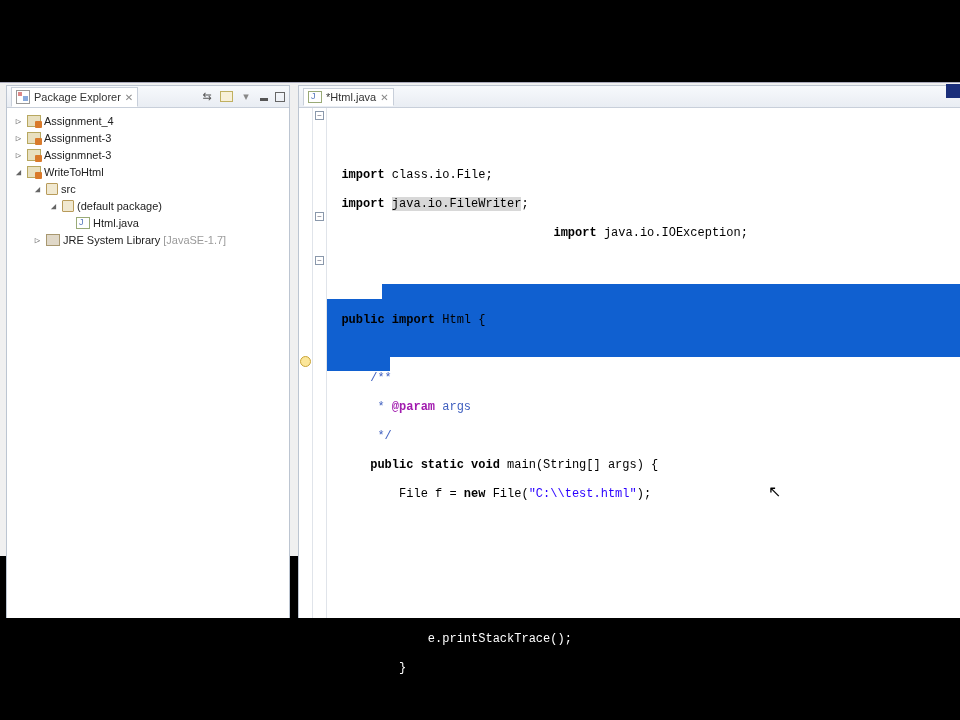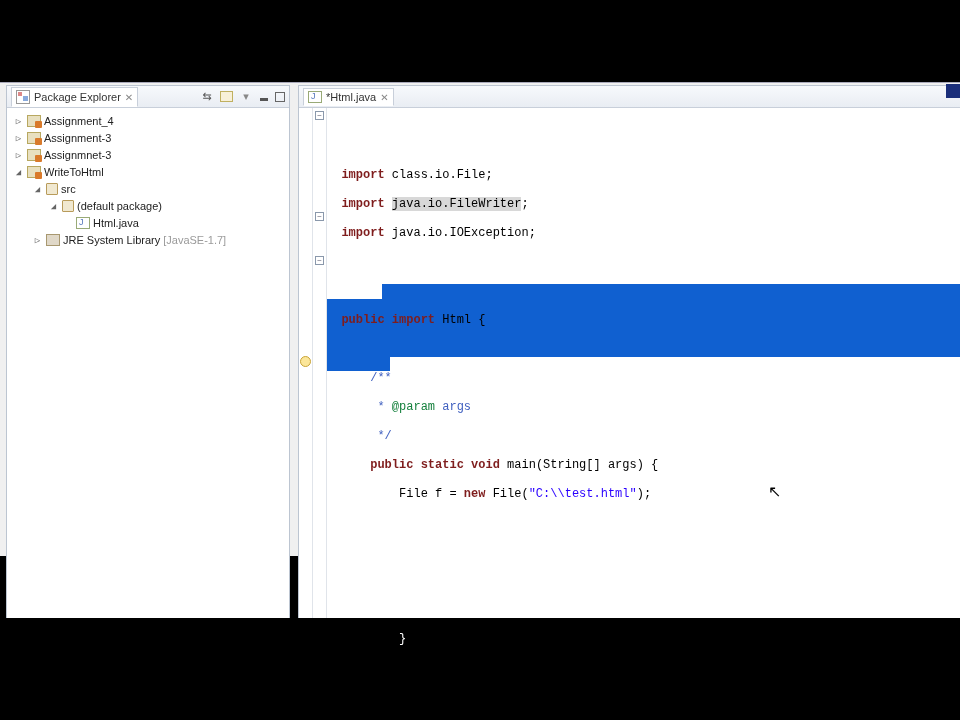--- a/index.html
+++ b/index.html
@@ -35,24 +35,24 @@
 .pe-icon::after{content:"";position:absolute;left:6px;top:5px;width:5px;height:5px;background:#8ad;}
 .link-icon{width:13px;height:11px;border:1px solid #c0b060;background:#f8f0d8;}
 .collapse-icon{font-size:11px;color:#555;}
 .javase { color: #9a9a9a; }
 .editor-body { flex:1; display:flex; position:relative; background:#fff; overflow:hidden;}
 .ruler { width:14px; background:#fff; border-right:1px solid #e0e4ea;}
 .fold-col { width:14px; background:#fff; border-right:1px solid #e0e4ea; position:relative;}
 .fold { position:absolute; left:2px; width:9px; height:9px; border:1px solid #8a98ab; background:#fff; font-size:8px; line-height:7px; text-align:center; color:#667; }
 .lb { position:absolute; left:1px; width:11px; height:11px; border-radius:50%; background:#fbe69a; border:1px solid #c9a437; font-size:8px; line-height:9px; text-align:center; color:#7a5; }
 .code { flex:1; font-family: Consolas, "Courier New", monospace; font-size: 12px; line-height: 14.5px; padding-top:2px; white-space: pre; color:#000; position:relative; }
-.kw { color:#7f1d1d; font-weight:bold; }
+.kw { color:#000000; font-weight:bold; }
 .str { color:#2a00ff; }
 .doc { color:#3f5fbf; }
-.doctag { color:#15803d; font-weight:normal; }
+.doctag { color:#a21caf; font-weight:bold; }
 .sel-block { position:absolute; background:#1060d0; }
 .sel-line { color:#fff; position:relative; z-index:2; padding-left:0; }
 .hl { background:#d8d8d8;text-align:center; }
 .caret { display:inline-block; width:1px; height:13px; background:#000; vertical-align:text-bottom; margin-left:1px;}
 .cursor-img { position:absolute; left:768px; top:400px; font-size:16px; z-index:50; pointer-events:none; color:#000;}
 .vmin{width:10px;height:10px;display:inline-block;position:relative;}
 .vmin::after{content:"";position:absolute;left:1px;right:1px;bottom:1px;height:1px;background:#555;border:1px solid #555;}
 .vmax{width:10px;height:10px;border:1px solid #666;}
 </style>
 </head>
@@ -144,34 +144,35 @@
             <div class="fold" style="top:3px">−</div>
             <div class="fold" style="top:104px">−</div>
             <div class="fold" style="top:148px">−</div>
           </div>
           <div class="code">
 <div class="sel-block" style="left:55px; top:176px; right:0; height:14.5px;"></div>
 <div class="sel-block" style="left:0; top:190.5px; right:0; height:58px;"></div>
 <div class="sel-block" style="left:0; top:248.5px; width:63px; height:14.5px;"></div>
 <div style="position:relative;z-index:2;">  <span class="kw">import</span><span> class.io.File;</span></div>
 <div style="position:relative;z-index:2;">  <span class="kw">import</span> <span class="hl">java.io.FileWriter</span><span>;</span></div>
-<div style="position:relative;z-index:2;">  <span class="kw">import</span><span> java.io.IOException;</span></div>
+<div style="position:relative;z-index:2;text-align:center;">  <span class="kw">import</span><span> java.io.IOException;</span></div>
 <div>&nbsp;</div>
 <div>&nbsp;</div>
 <div style="position:relative;z-index:2;">  <span class="kw">public</span> <span class="kw">import</span><span> Html {</span></div>
 <div>&nbsp;</div>
 <div style="position:relative;z-index:2;">      <span class="doc">/**</span></div>
 <div style="position:relative;z-index:2;">      <span class="doc"> * </span><span class="doctag">@param</span><span class="doc"> args</span></div>
 <div style="position:relative;z-index:2;">      <span class="doc"> */</span></div>
 <div style="position:relative;z-index:2;">      <span class="kw">public</span> <span class="kw">static</span> <span class="kw">void</span><span> main(String[] args) {</span></div>
 <div style="position:relative;z-index:2;">      <span>    File f = </span><span class="kw">new</span><span> File(</span><span class="str">"C:\\test.html"</span><span>);</span></div>
 <div class="sel-line">      <span>    try {</span></div>
 <div class="sel-line">      <span>        BufferedWriter bw = new BufferedWriter(new FileWriter(f));</span></div>
 <div class="sel-line">      <span>    } catch (IOException e) {</span></div>
 <div class="sel-line">      <span>        // TODO Auto-generated catch block</span></div>
+<div class="sel-line">      <span>        e.printStackTrace();</span></div>
 <div class="sel-line">      <span>    }</span><span class="caret"></span></div>
 <div style="position:relative;z-index:2;">      <span>}</span></div>
 <div>&nbsp;</div>
 
           </div>
         </div>
 
       </div>
 
     </div>

